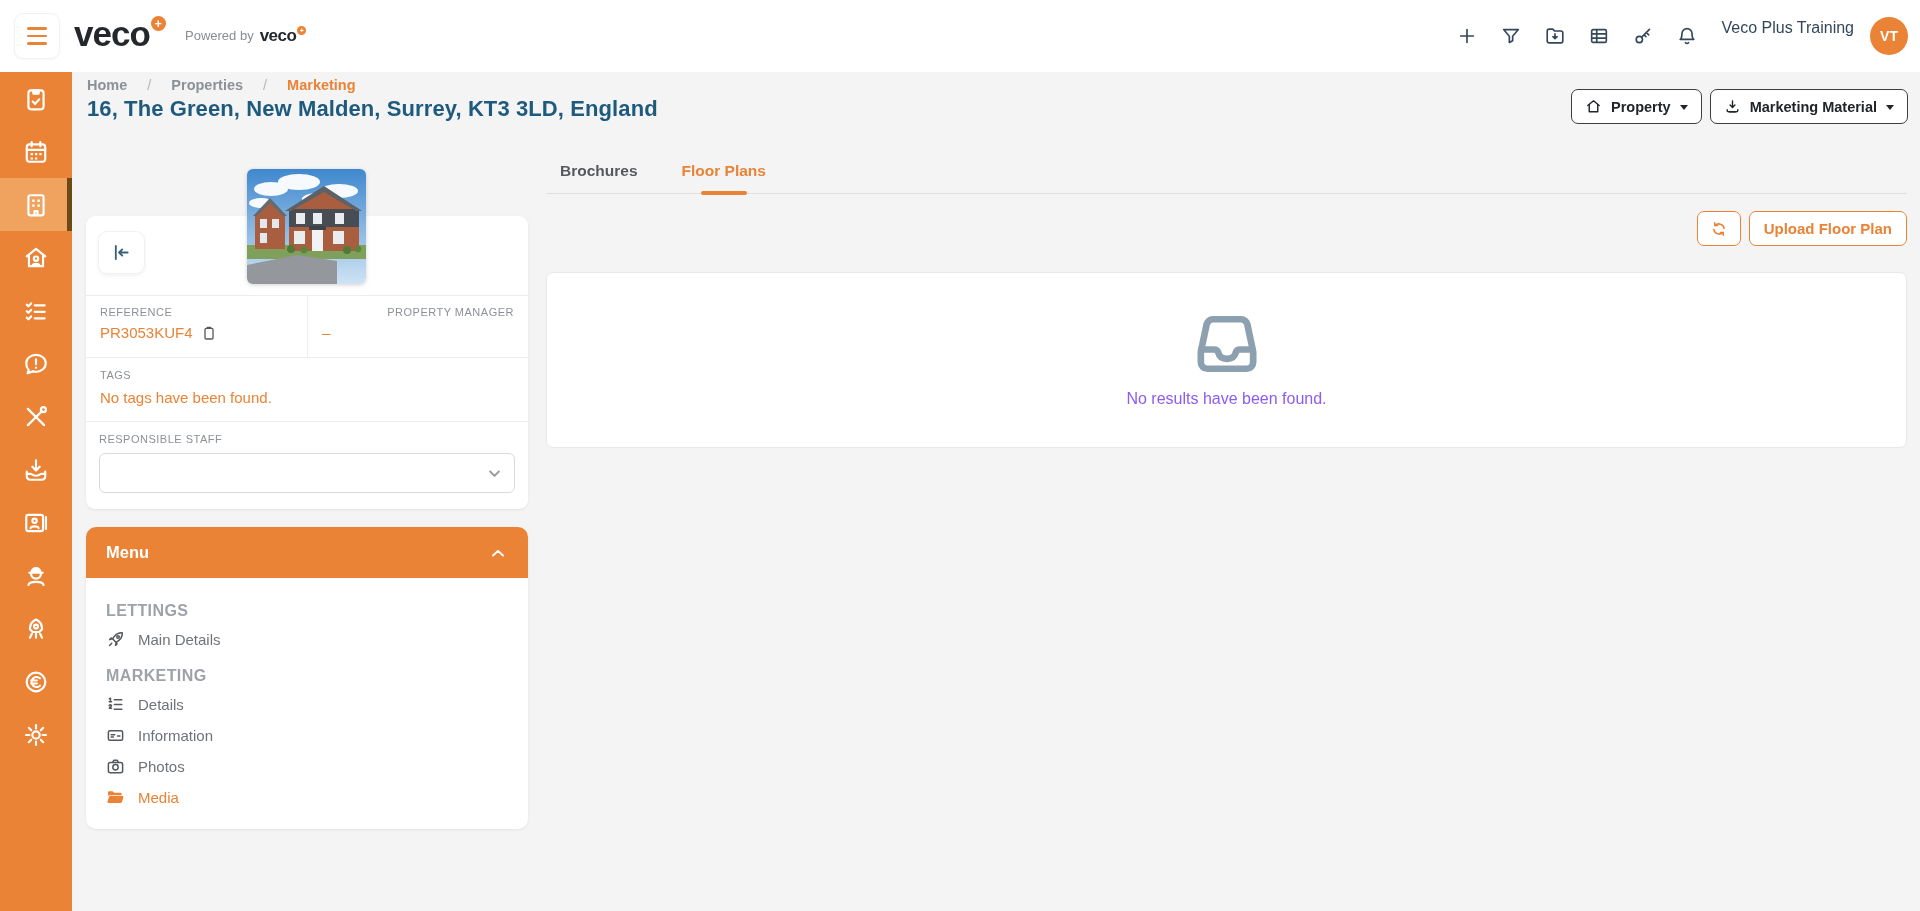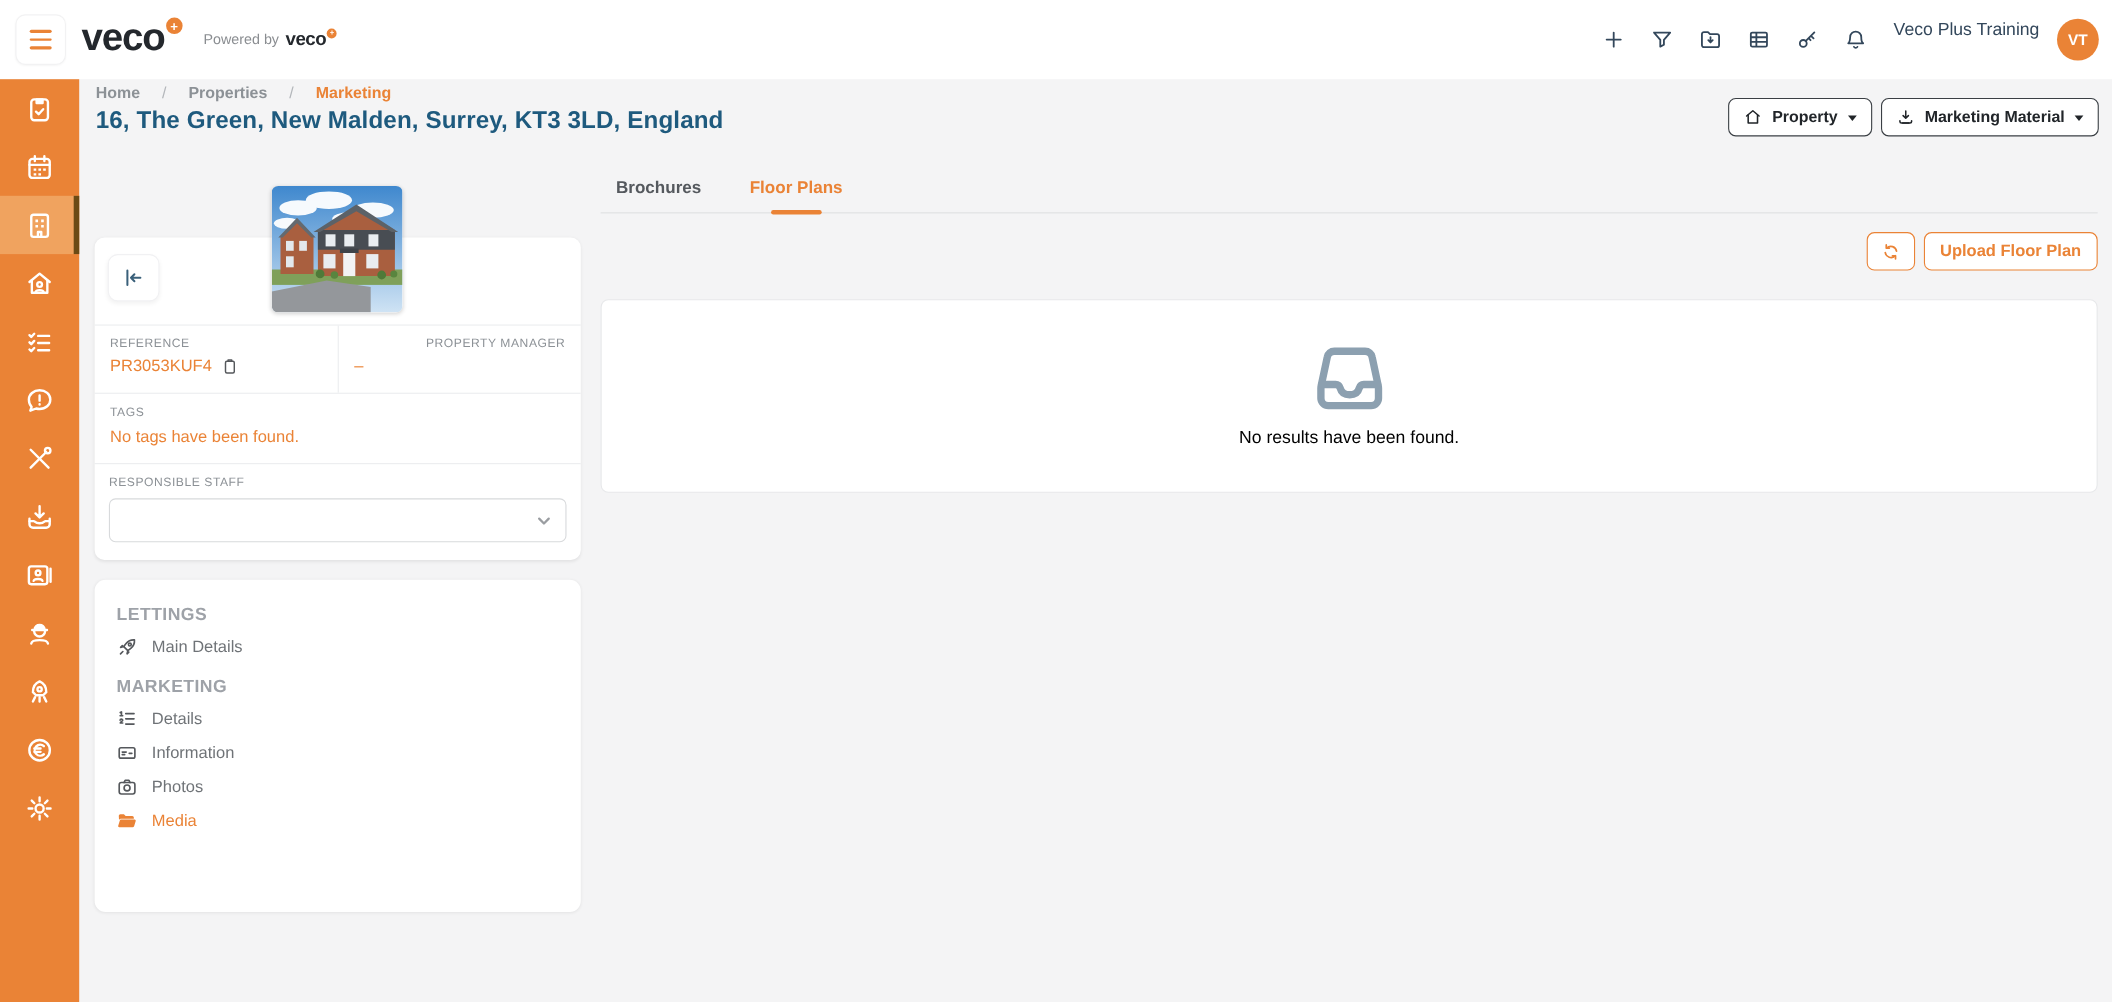--- a/index.html
+++ b/index.html
@@ -104,21 +104,21 @@
   .content-actions{position:absolute;right:13px;top:211px;display:flex;gap:8px;}
   .refresh-btn{width:44px;height:35px;background:#fff;border:1px solid var(--accent);border-radius:7px;color:var(--accent);
     display:flex;align-items:center;justify-content:center;cursor:pointer;}
   .refresh-btn svg{width:18px;height:18px;}
   .upload-btn{height:35px;background:#fff;border:1px solid var(--accent);border-radius:7px;color:var(--accent);
     font-size:15px;font-weight:700;padding:0 14px;cursor:pointer;font-family:inherit;}
   .results-card{position:absolute;left:546px;top:272px;width:1361px;height:176px;background:#fff;border:1px solid #E7E8EA;
     border-radius:7px;display:flex;flex-direction:column;align-items:center;justify-content:center;gap:14px;}
   .empty-icon{color:var(--empty-icon);display:flex;}
   .empty-icon svg{width:72px;height:64px;}
-  .empty-text{font-size:16px;color:#000000;}
+  .empty-text{font-size:16px;color:#8b5cf6;}
 </style>
 </head>
 <body>
 
 <div id="app">
 
   <div class="topbar">
     <div class="hamburger">
       <span></span>
         <span></span>
@@ -373,20 +373,28 @@
         <span class="chevron">
           <svg viewBox="0 0 24 24" fill="none" stroke="currentColor" stroke-width="2.6" stroke-linecap="round" stroke-linejoin="round">
               <path d="M6.5 9.5 12 15l5.5-5.5"></path>
             </svg>
         </span>
       </div>
     </div>
   </section>
 
   <section class="menu-card">
+    <div class="menu-header">
+      <span class="menu-title">Menu</span>
+      <span class="chev">
+        <svg viewBox="0 0 24 24" fill="none" stroke="currentColor" stroke-width="2.3" stroke-linecap="round" stroke-linejoin="round">
+            <path d="M6 15 12 9.4 18 15"></path>
+          </svg>
+      </span>
+    </div>
     <div class="menu-body">
       <div class="menu-section-heading">LETTINGS</div>
       <div class="menu-item">
         <span class="mi-icon">
           <svg viewBox="0 0 24 24" fill="none" stroke="currentColor" stroke-width="1.9" stroke-linecap="round" stroke-linejoin="round">
               <path d="M20.5 3.5c.3 3.8-1.2 7.2-4.2 9.6l-3.4 2.7-4.7-4.7 2.7-3.4c2.4-3 5.8-4.5 9.6-4.2z"></path>
               <circle cx="15.2" cy="8.8" r="1.6"></circle>
               <path d="M8.2 11.1 4.6 12l2-2M12.9 15.8 12 19.4l2-2M7.2 16.8l-2.7 2.7"></path>
             </svg>
         </span>

